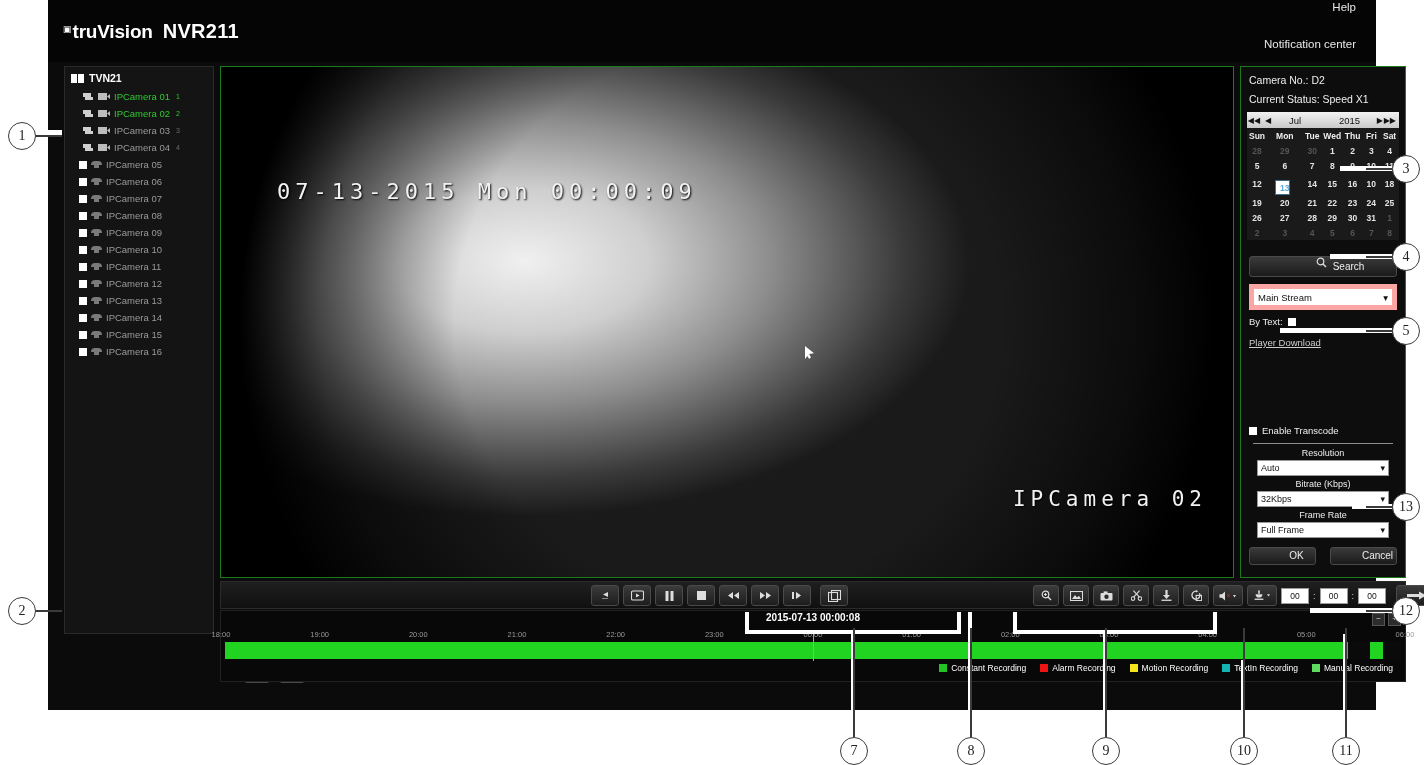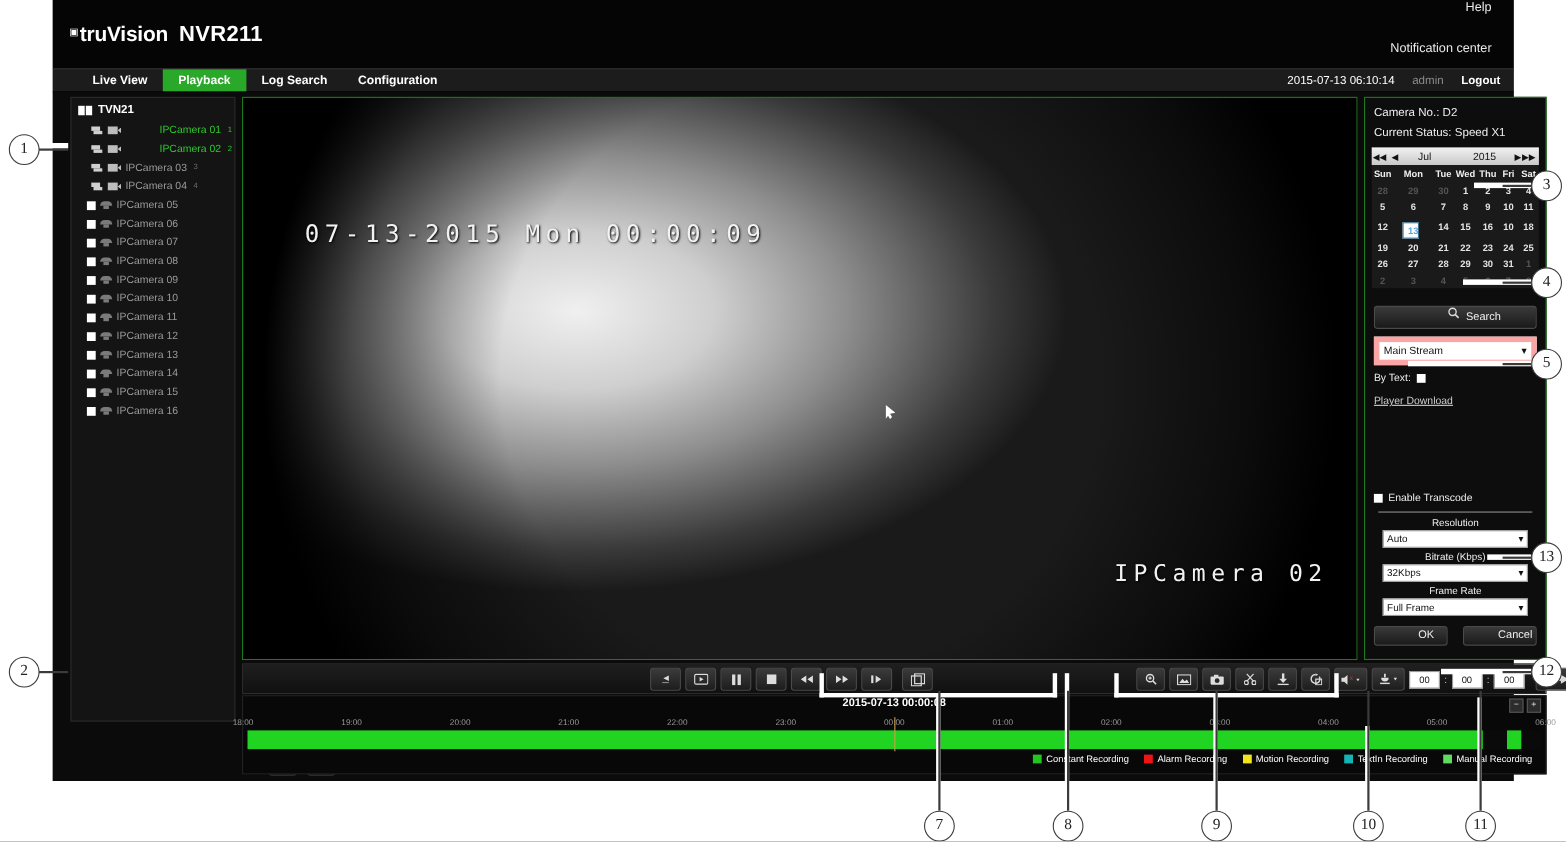--- a/index.html
+++ b/index.html
@@ -47,21 +47,21 @@
   .bodyrow{position:relative;height:626px;background:#0b0b0b;padding:0;}
 
   
   .tree{position:absolute;left:16px;top:4px;width:148px;height:566px;background:#141414;
         border:1px solid #2a2a2a;}
   .troot{display:flex;align-items:center;gap:5px;padding:5px 0 4px 6px;}
   .troot .rt{color:#fff;font-size:10.5px;font-weight:bold;}
   .titem{display:flex;align-items:center;height:17px;padding-left:18px;gap:4px;}
   .titem.sub{padding-left:14px;}
   .titem .lbl{font-size:9.5px;color:#9a9a9a;}
-  .titem.on .lbl{color:#2fc72f;margin-left:31px;}
+  .titem.on .lbl{color:#2fc72f;}
   .titem .sup{font-size:7px;color:#6a6a6a;margin-left:2px;vertical-align:super;}
   .titem.on .sup,.titem.q .sup{color:#2fc72f;}
   .chk{width:8px;height:8px;background:#fff;display:inline-block;}
   .camico{width:12px;height:9px;position:relative;display:inline-block;}
   .camico i{position:absolute;left:0;top:1px;width:9px;height:7px;background:#bdbdbd;}
   .camico b{position:absolute;right:0;top:2px;width:3px;height:5px;background:#bdbdbd;
             clip-path:polygon(100% 0,0 50%,100% 100%);}
   .domeico{width:11px;height:9px;display:inline-block;position:relative;}
   .domeico i{position:absolute;left:0;top:1px;width:11px;height:4px;background:#7a7a7a;
              border-radius:5px 5px 0 0;}
@@ -169,33 +169,20 @@
   <div class="hdr">
     <div class="help">Help</div>
     <div class="notif">Notification center</div>
     <div class="logo">
       <span class="mark">▣</span>
       <span class="tv">truVision</span>
       <span class="nv">NVR211</span>
     </div>
   </div>
 
-  <div class="nav">
-    <div class="tabs">
-      <div class="tab">Live View</div>
-      <div class="tab active">Playback</div>
-      <div class="tab">Log Search</div>
-      <div class="tab">Configuration</div>
-    </div>
-    <div class="right">
-      <span class="time">2015-07-13 06:10:14</span>
-      <span class="usr">admin</span>
-      <span class="lgo">Logout</span>
-    </div>
-  </div>
 
   <div class="bodyrow">
 
     <div class="tree">
       <div class="troot">
         <span>
           <svg width="13" height="9" viewBox="0 0 13 9">
               <rect x="0" y="0" width="6" height="9" fill="#fff"></rect>
               <rect x="7" y="0" width="6" height="9" fill="#fff"></rect>
             </svg>

